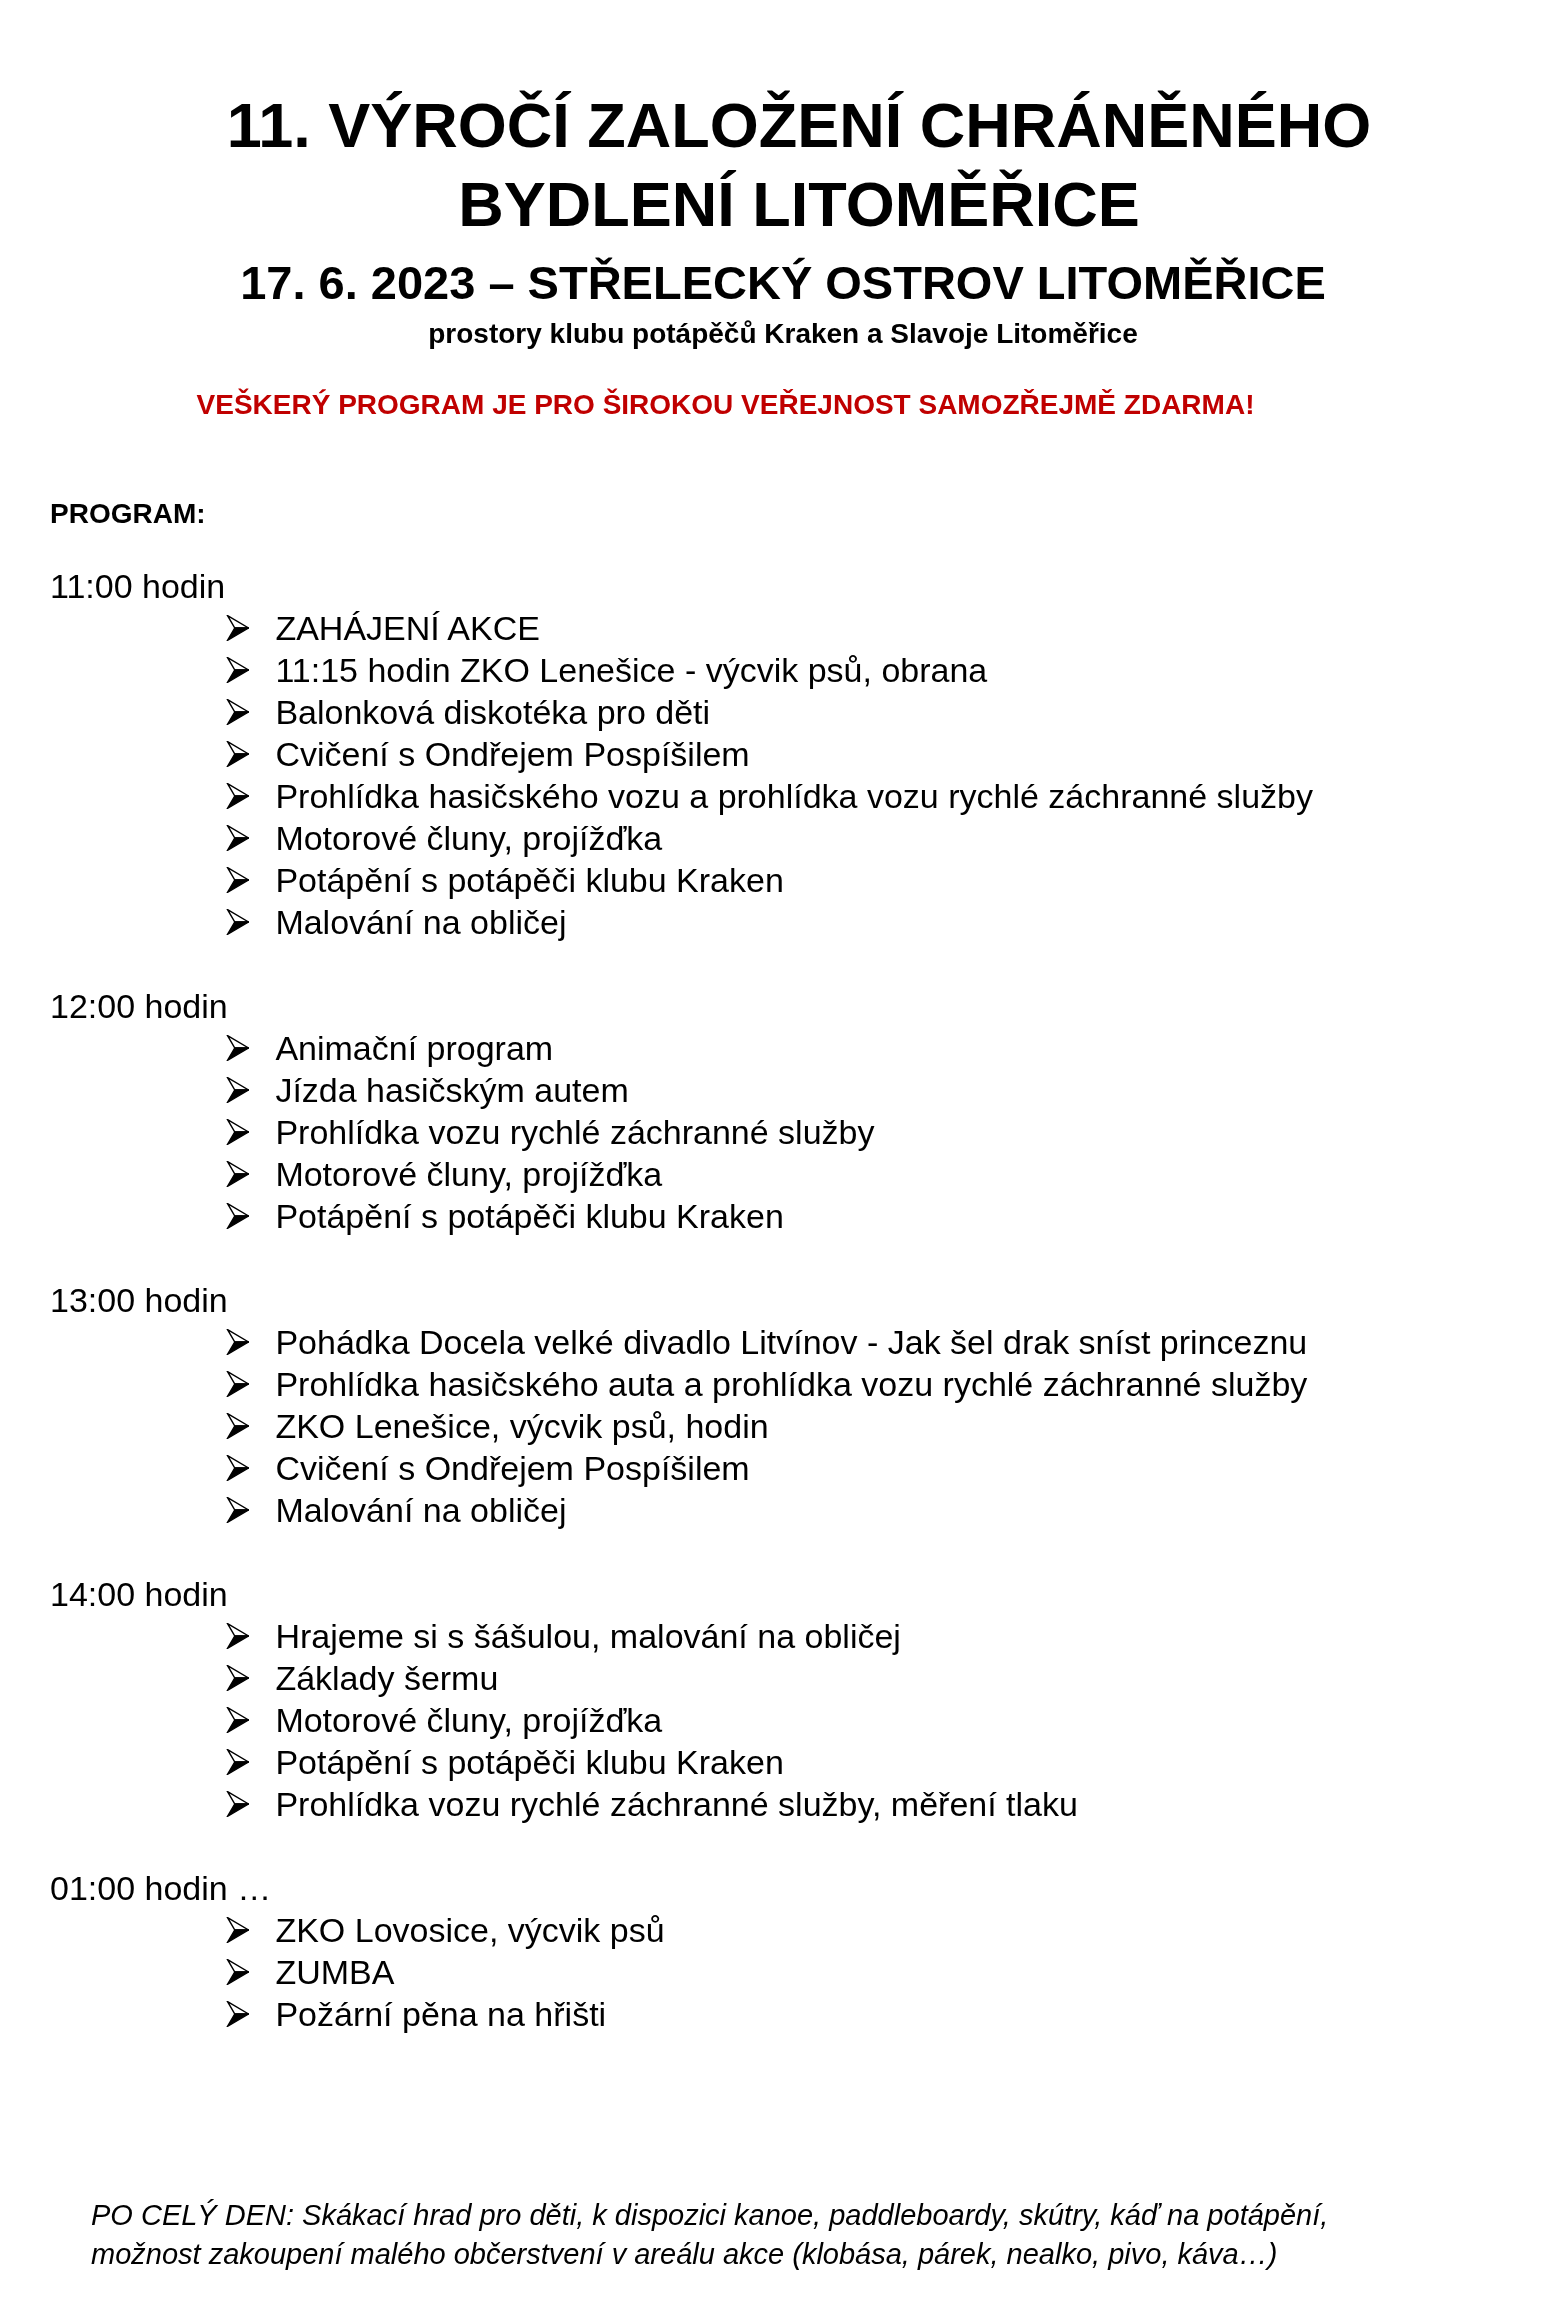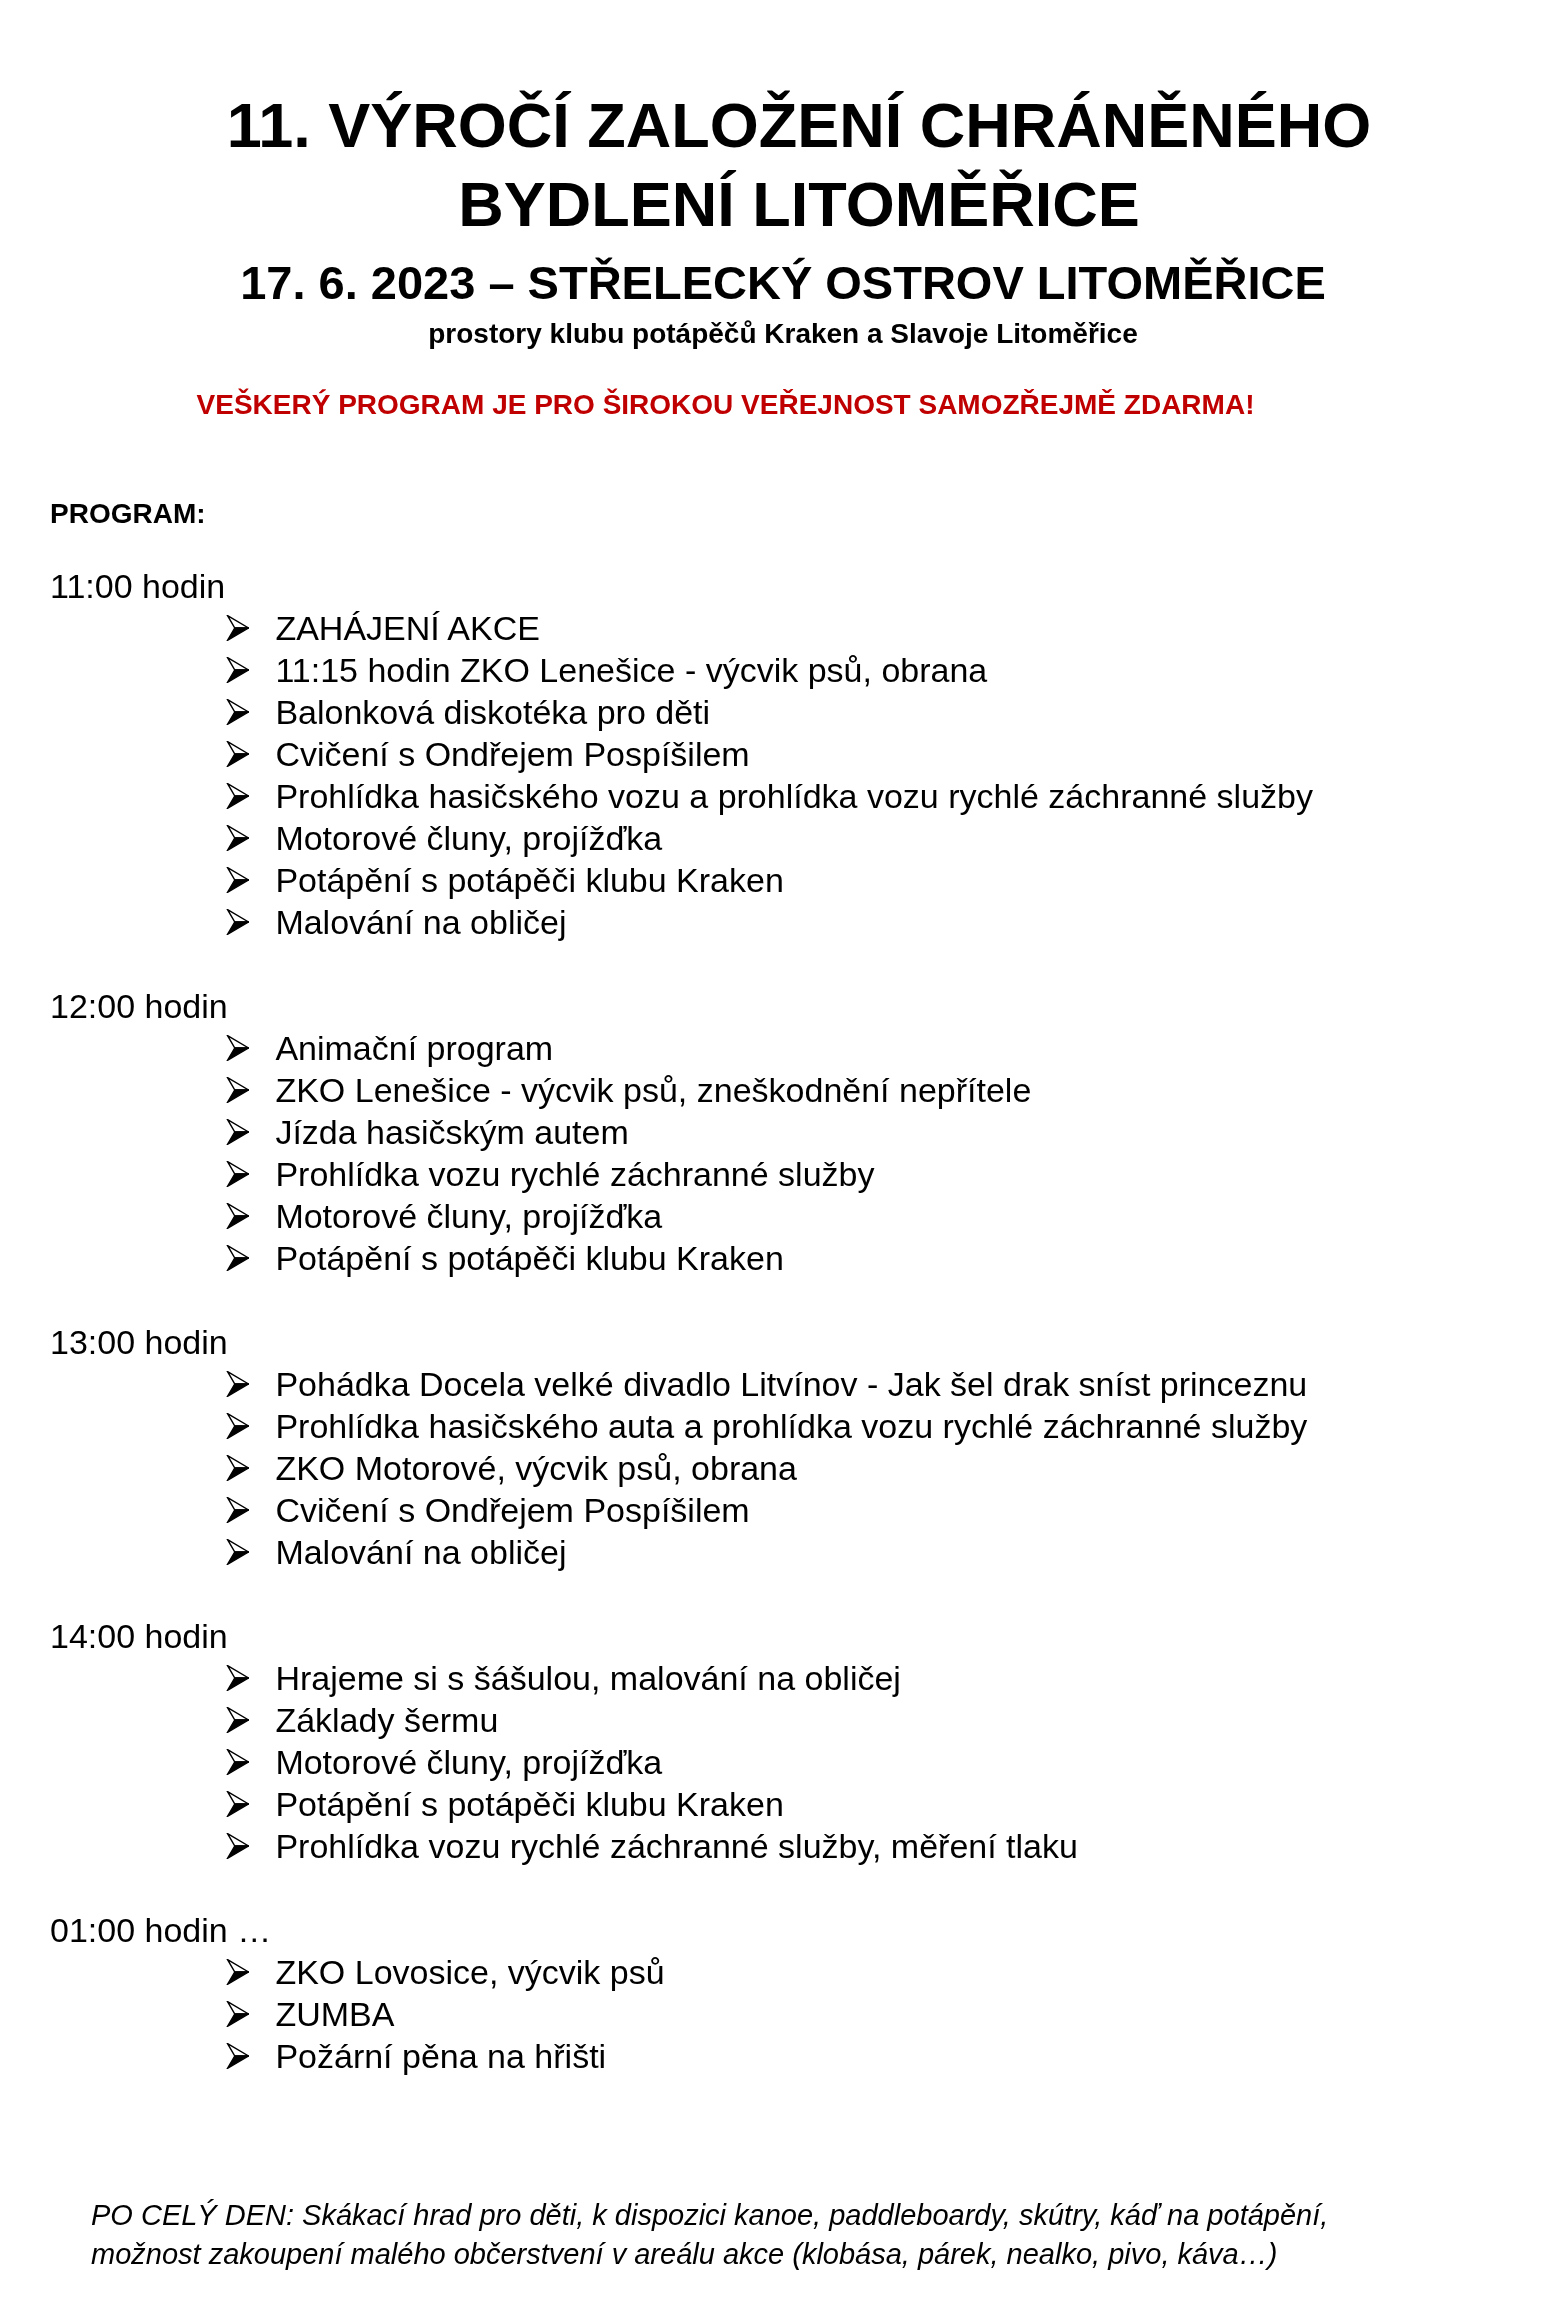--- a/index.html
+++ b/index.html
@@ -225,29 +225,20 @@
             </span>
             <span>Animační program</span>
           </li>
           <li class="item">
             <span class="arrow">
               <svg width="23.4" height="26" viewBox="0 0 32 36">
                 <path d="M2 1 L31 18 L12 18 Z" fill="#ffffff" stroke="#000" stroke-width="2" stroke-linejoin="miter"></path>
                 <path d="M12 18 L31 18 L2 35 Z" fill="#000" stroke="#000" stroke-width="2" stroke-linejoin="miter"></path>
               </svg>
             </span>
-            <span>ZKO Lenešice - výcvik psů, zneškodnění nepřítele</span>
-          </li>
-          <li class="item">
-            <span class="arrow">
-              <svg width="23.4" height="26" viewBox="0 0 32 36">
-                <path d="M2 1 L31 18 L12 18 Z" fill="#ffffff" stroke="#000" stroke-width="2" stroke-linejoin="miter"></path>
-                <path d="M12 18 L31 18 L2 35 Z" fill="#000" stroke="#000" stroke-width="2" stroke-linejoin="miter"></path>
-              </svg>
-            </span>
             <span>Jízda hasičským autem</span>
           </li>
           <li class="item">
             <span class="arrow">
               <svg width="23.4" height="26" viewBox="0 0 32 36">
                 <path d="M2 1 L31 18 L12 18 Z" fill="#ffffff" stroke="#000" stroke-width="2" stroke-linejoin="miter"></path>
                 <path d="M12 18 L31 18 L2 35 Z" fill="#000" stroke="#000" stroke-width="2" stroke-linejoin="miter"></path>
               </svg>
             </span>
             <span>Prohlídka vozu rychlé záchranné služby</span>
@@ -293,21 +284,21 @@
             </span>
             <span>Prohlídka hasičského auta a prohlídka vozu rychlé záchranné služby</span>
           </li>
           <li class="item">
             <span class="arrow">
               <svg width="23.4" height="26" viewBox="0 0 32 36">
                 <path d="M2 1 L31 18 L12 18 Z" fill="#ffffff" stroke="#000" stroke-width="2" stroke-linejoin="miter"></path>
                 <path d="M12 18 L31 18 L2 35 Z" fill="#000" stroke="#000" stroke-width="2" stroke-linejoin="miter"></path>
               </svg>
             </span>
-            <span>ZKO Motorové, výcvik psů, obrana</span>
+            <span>ZKO Lenešice, výcvik psů, hodin</span>
           </li>
           <li class="item">
             <span class="arrow">
               <svg width="23.4" height="26" viewBox="0 0 32 36">
                 <path d="M2 1 L31 18 L12 18 Z" fill="#ffffff" stroke="#000" stroke-width="2" stroke-linejoin="miter"></path>
                 <path d="M12 18 L31 18 L2 35 Z" fill="#000" stroke="#000" stroke-width="2" stroke-linejoin="miter"></path>
               </svg>
             </span>
             <span>Cvičení s Ondřejem Pospíšilem</span>
           </li>

